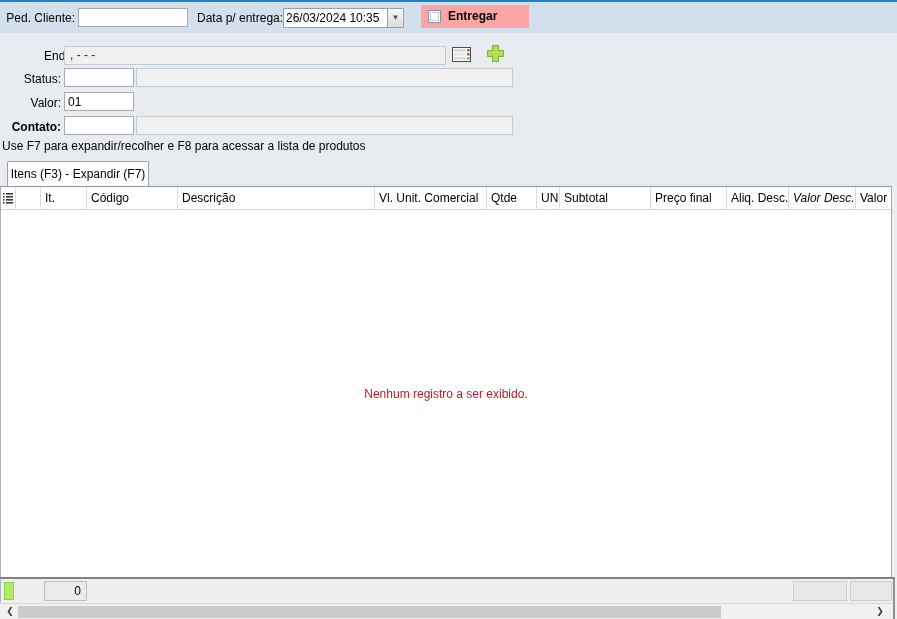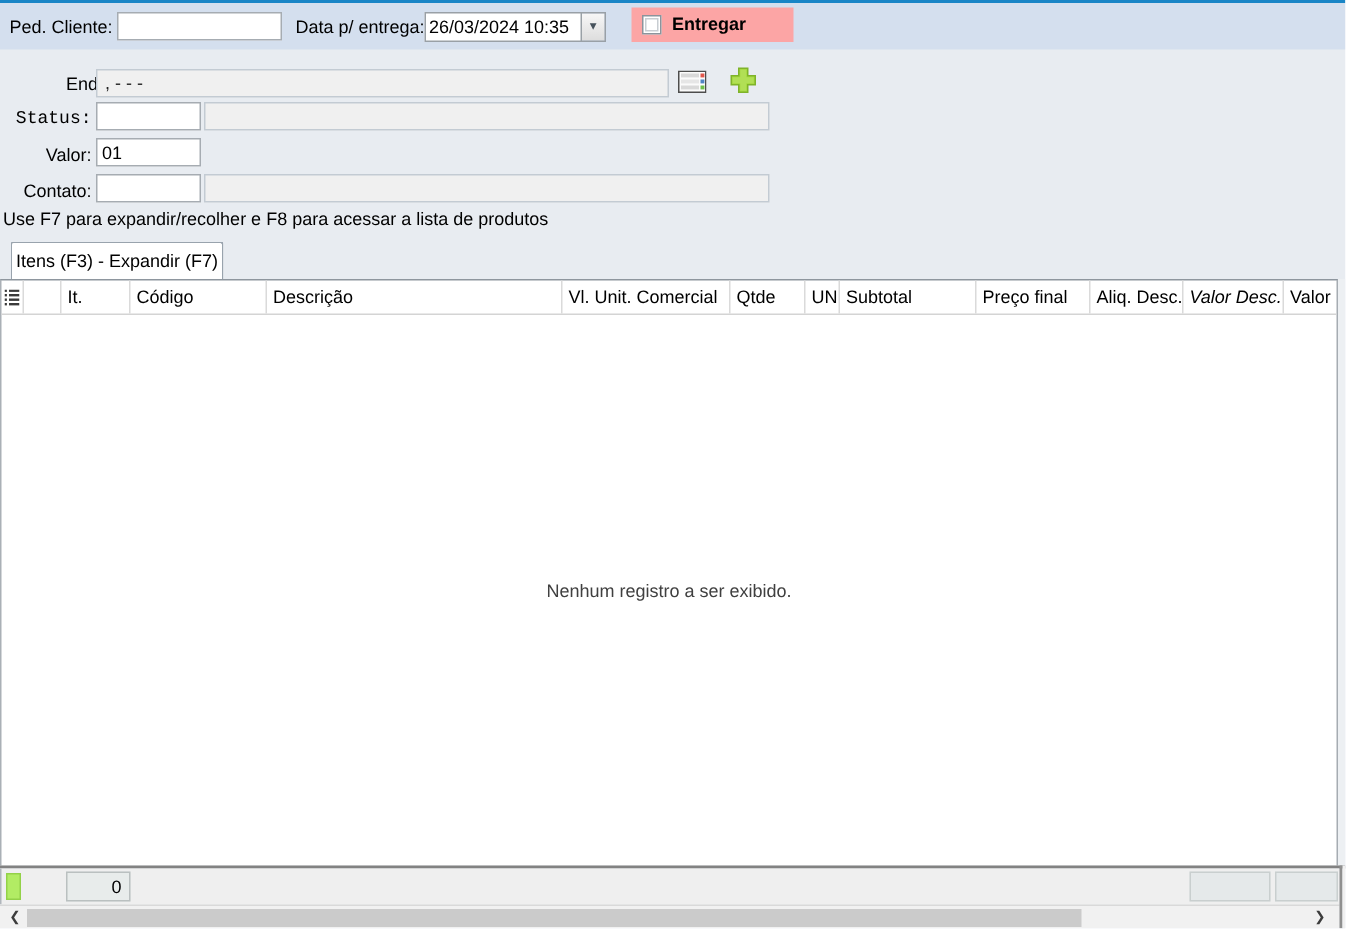--- a/index.html
+++ b/index.html
@@ -57,21 +57,21 @@
     border-top:1px solid #8e969e; border-left:1px solid #aab0b6; border-right:1px solid #a6acb2;
   }
   .rightstrip { position:absolute; left:892px; top:186px; width:5px; height:391px; background:#edf0f3; }
   .ghead { display:flex; height:23px; border-bottom:1px solid #d4d4d4; }
   .hcell {
     flex:0 0 auto; border-right:1px solid #dadada; padding:4px 0 0 4px;
     white-space:nowrap; overflow:hidden; font-size:12px;
   }
   .hicon { display:flex; align-items:center; justify-content:center; padding:0; }
   .emptymsg {
-    position:absolute; left:0; top:200px; width:100%; text-align:center; color:#404040;
+    position:absolute; left:0; top:200px; width:100%; text-align:center; color:#b91c1c;
   }
 
   .darkline { position:absolute; left:0; top:577px; width:897px; height:2px; background:#828282; }
   .footer {
     position:absolute; left:0; top:579px; width:893px; height:24px; background:#efefef;
     border-left:1px solid #b0b6bc;
   }
   .greenblk { position:absolute; left:3px; top:3px; width:10px; height:18px; background:#b2ec64; border:1px solid #93d148; }
   .sunk {
     position:absolute; top:2px; height:20px; background:#e8eceb; border:1px solid #bac0c0;
@@ -131,28 +131,28 @@
     </svg>
   </div>
 
   <div class="iconbtn" style="left:486px;top:44px;">
     <svg width="19" height="19" viewBox="0 0 19 19">
       <path d="M6.5 1.5 h6 v5 h5 v6 h-5 v5 h-6 v-5 h-5 v-6 h5 z" fill="#a4d93c" stroke="#7fb32a" stroke-width="1"></path>
       <path d="M7.5 2.5 h4 v5 h5 v4 h-5 v5 h-4 v-5 h-5 v-4 h5 z" fill="#bce36a" opacity="0.55"></path>
     </svg>
   </div>
 
-  <span class="lbl" style="left:0;top:70px;width:61px;font-family:Liberation Mono, monospace;">Status:</span>
+  <span class="lbl" style="left:0;top:70px;width:61px;">Status:</span>
   <input class="txt" style="left: 64px; top: 68px; width: 70px;" value="">
   <div class="ro" style="left:136px;top:68px;width:377px;"></div>
 
   <span class="lbl" style="left:0;top:94px;width:61px;">Valor:</span>
   <input class="txt" style="left: 64px; top: 92px; width: 70px;" value="01">
 
-  <span class="lbl" style="left:0;top:118px;width:61px;">Contato:</span>
+  <span class="lbl" style="left:0;top:118px;width:61px;font-weight:bold;">Contato:</span>
   <input class="txt" style="left: 64px; top: 116px; width: 70px;" value="">
   <div class="ro" style="left:136px;top:116px;width:377px;"></div>
 
   <div class="hint">Use F7 para expandir/recolher e F8 para acessar a lista de produtos</div>
 
   <div class="tab">Itens (F3) - Expandir (F7)</div>
 
   <div class="grid">
     <div class="ghead" id="grid-header">
       <div class="hcell hicon" style="width:15px;">

